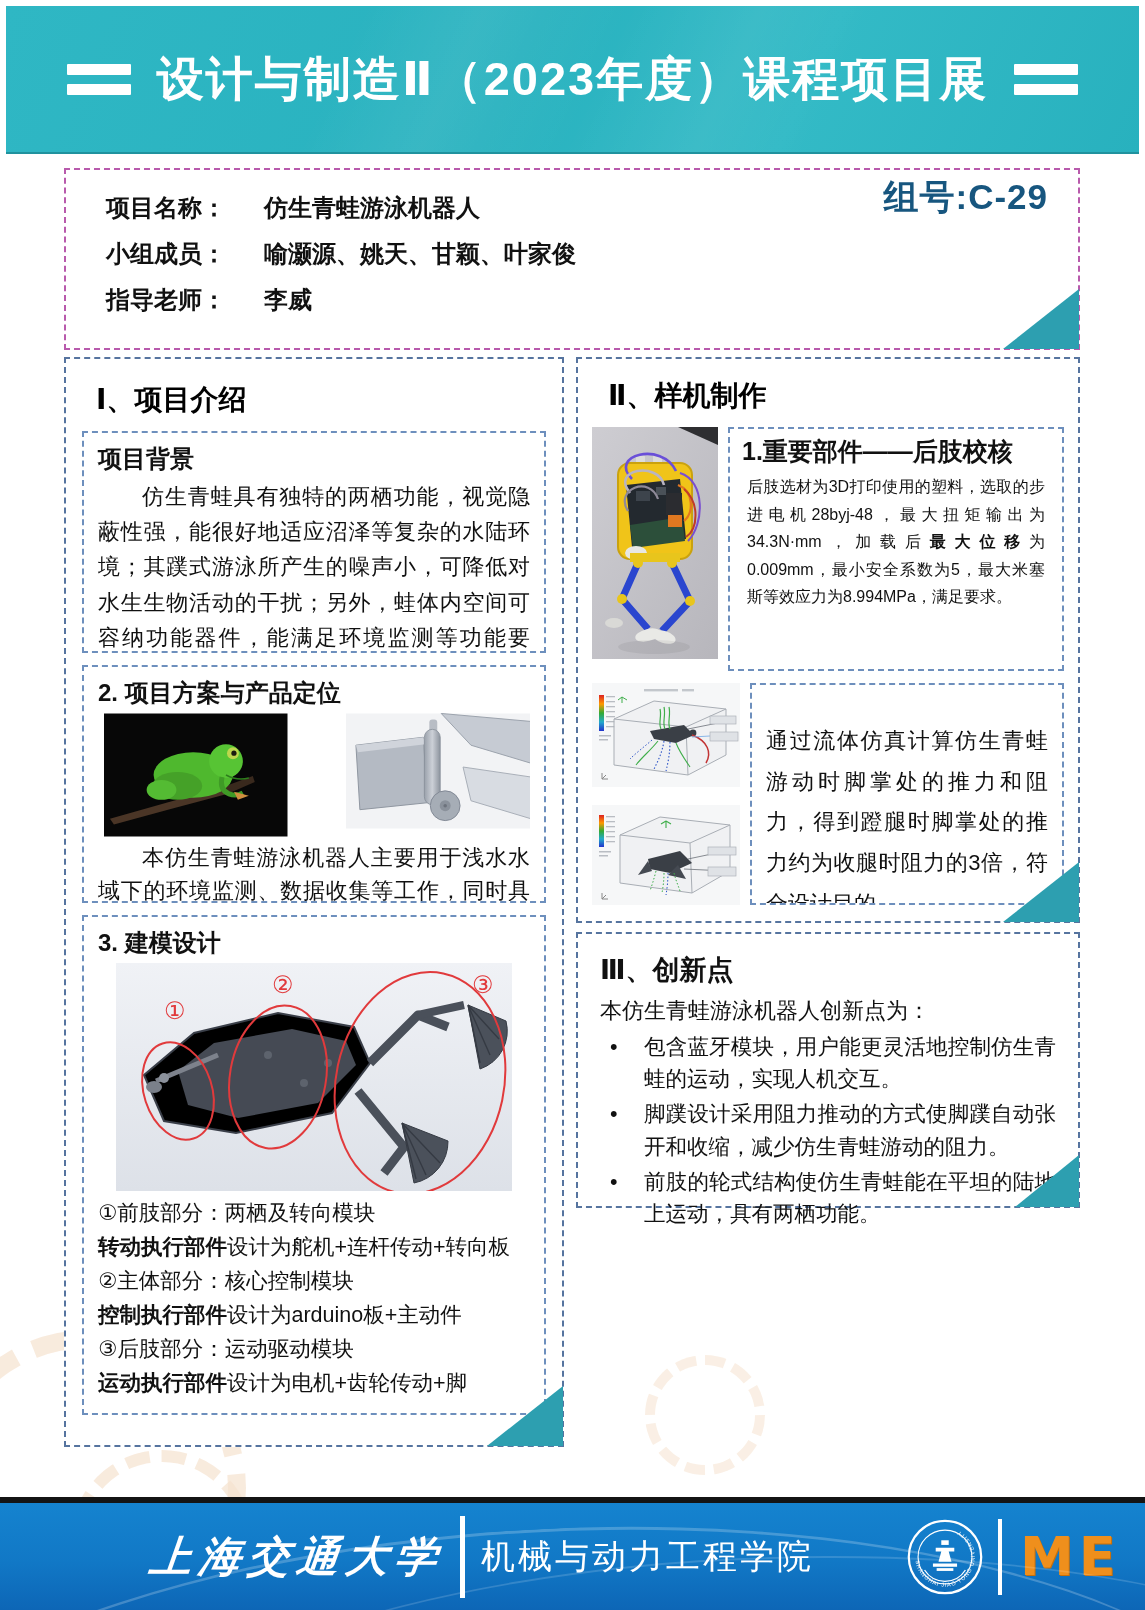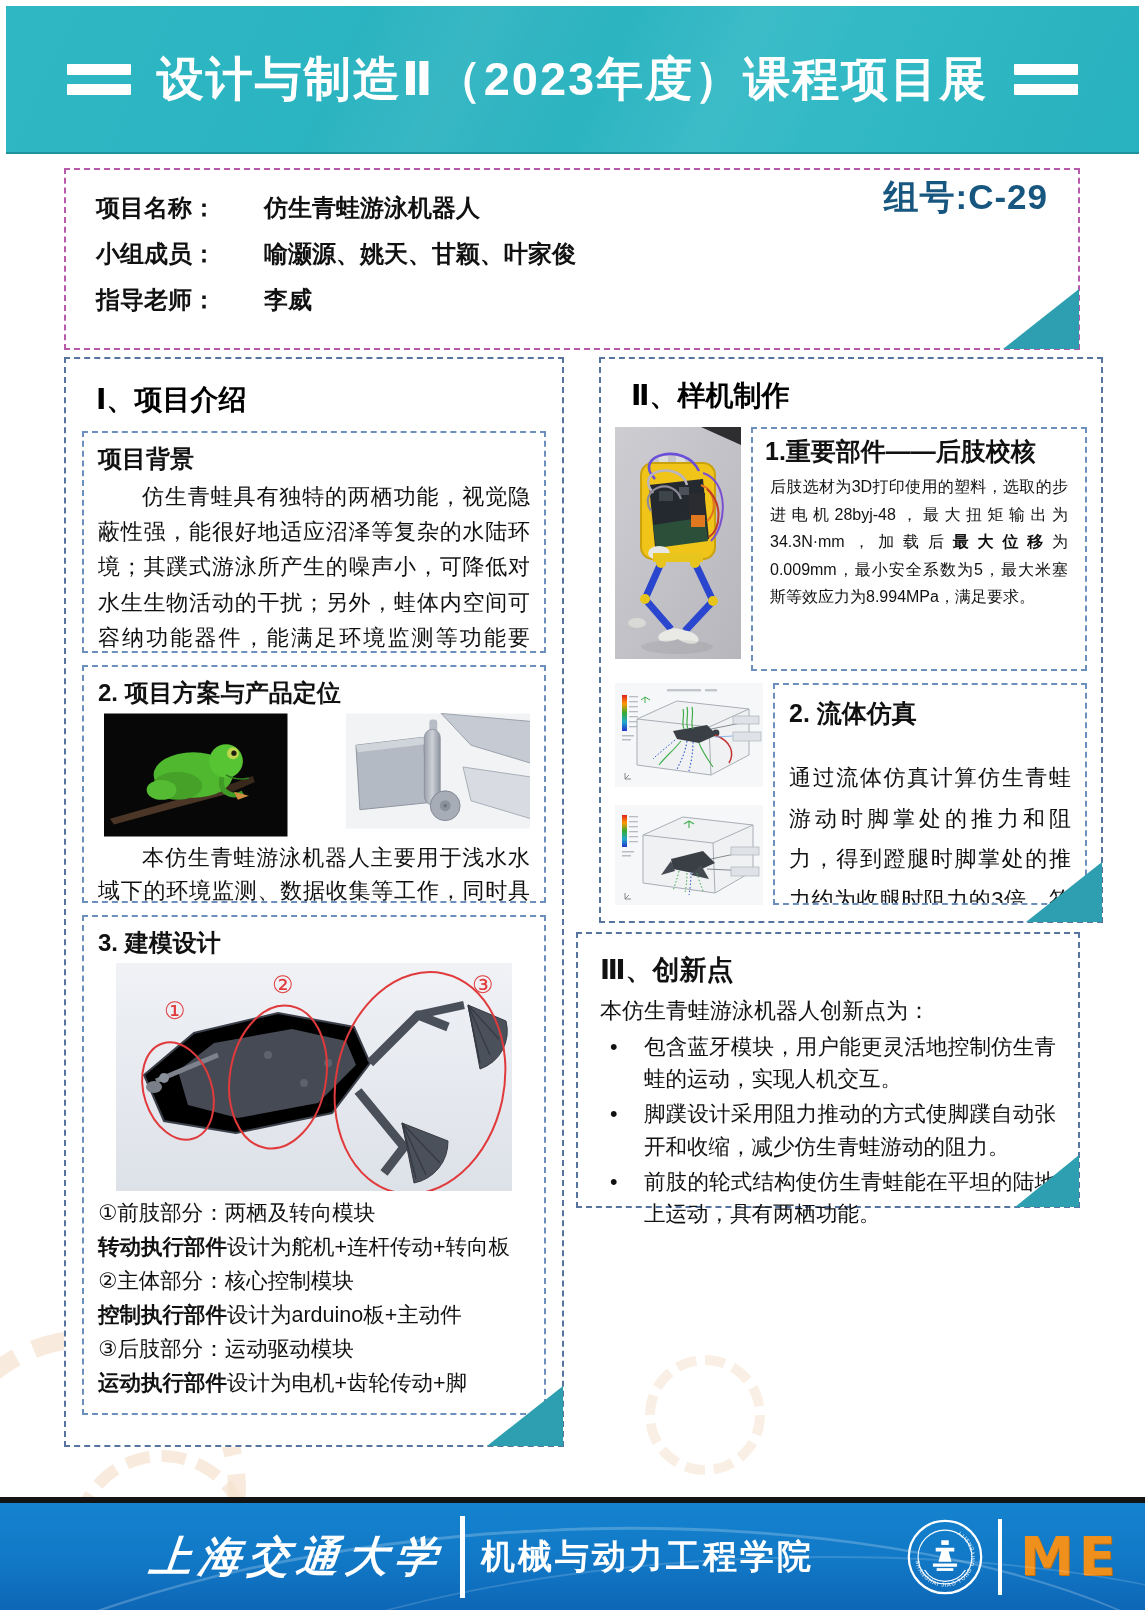--- a/index.html
+++ b/index.html
@@ -19,28 +19,28 @@
   .banner h1{margin:0 26px;font-size:47px;font-weight:800;color:#fff;letter-spacing:2px;white-space:nowrap;}
   .bars{display:inline-flex;flex-direction:column;gap:9px;}
   .bars i{display:block;width:64px;height:11px;background:#fff;border-radius:1px;}
   
   .card{position:absolute;background:#fff;z-index:1;box-sizing:border-box;}
   .tri{position:absolute;right:-1px;bottom:-1px;width:0;height:0;
        border-left:76px solid transparent;border-bottom:60px solid #2d9fb0;}
   .tri.small{border-left-width:64px;border-bottom-width:52px;}
   
   .header-card{left:64px;top:168px;width:1016px;height:182px;border:2px dashed #b85aac;padding:22px 30px;}
-  .hrow{display:flex;margin-bottom:15px;font-size:24px;font-weight:bold;line-height:1.3;}
+  .hrow{display:flex;margin-bottom:15px;font-size:24px;font-weight:bold;line-height:1.3;text-align:center;}
   .hrow .hlabel{width:140px;flex:none;}
   .hrow .hvalue{margin-left:28px;}
   .group-no{position:absolute;right:30px;top:4px;font-size:35px;font-weight:800;color:#17567f;letter-spacing:1px;}
   
   .colbox{border:2px dashed #56749f;}
   .left-col{left:64px;top:357px;width:500px;height:1090px;padding:16px 14px;}
-  .boxII{left:599px;top:357px;width:504px;height:566px;padding:12px 14px;}
+  .boxII{left:576px;top:357px;width:504px;height:566px;padding:12px 14px;}
   .boxIII{left:576px;top:932px;width:504px;height:276px;padding:16px 22px 10px;}
   .boxThanks{left:576px;top:1226px;width:504px;height:224px;padding:12px 22px;}
   h2.sec{margin:6px 0 12px 16px;font-size:28px;font-weight:800;color:#000;}
   .inner{border:2px dashed #6d8fbd;box-sizing:border-box;padding:8px 14px;margin:0 2px 12px;overflow:hidden;background:#fff;}
   .inner h3{margin:2px 0 4px;font-size:24px;font-weight:800;}
   .body-text{font-size:22px;line-height:1.6;text-align:justify;margin:2px 0;}
   .indent{text-indent:2em;}
   
   .inner.bgbox{height:222px;}
   .inner.planbox{height:238px;}
@@ -75,21 +75,21 @@
   .footer .blackline{position:absolute;left:0;top:0;width:100%;height:6px;background:#141414;}
   .footer .blue{position:absolute;left:0;top:6px;width:100%;height:107px;overflow:hidden;
         background:linear-gradient(180deg,#1583cf 0%,#1178c6 55%,#0d66b6 100%);
         display:flex;align-items:center;}
   .sw{position:absolute;border-radius:50%;border-top:3px solid rgba(255,255,255,.22);}
   .sw.a{width:1500px;height:600px;left:-200px;top:26px;transform:rotate(-3deg);}
   .sw.b{width:1300px;height:420px;left:120px;top:54px;transform:rotate(-2deg);border-top-width:2px;opacity:.7;}
   .uni-script{font-family:"DejaVu Serif","Liberation Serif",serif;font-style:italic;font-weight:bold;
         color:#fff;font-size:42px;letter-spacing:7px;margin-left:150px;transform:skewX(-6deg);white-space:nowrap;}
   .vbar{width:5px;height:82px;background:#fff;margin:0 16px;flex:none;}
-  .school{color:#fff;font-size:34px;font-weight:700;letter-spacing:3px;white-space:nowrap;}
+  .school{color:#fff;font-size:34px;font-weight:400;letter-spacing:3px;white-space:nowrap;}
   .seal{margin-left:92px;flex:none;}
   .me{color:#ef8f1c;font-size:54px;font-weight:800;letter-spacing:5px;font-family:"DejaVu Sans","Liberation Sans",sans-serif;
       text-shadow:1px 1px 0 #c96f08;}
 </style>
 </head>
 <body>
 
 <div class="poster">
 
   <div class="gear g1"></div>
@@ -329,21 +329,20 @@
           <path d="M64,66 C62,74 60,80 58,86 M72,68 C72,76 71,82 70,88 M82,68 C84,76 86,80 88,86" stroke="#3fae4a" stroke-width="1" fill="none" stroke-dasharray="1.5,2"></path>
           <path d="M76,68 C76,76 75,84 74,90" stroke="#2a52c6" stroke-width="1" fill="none" stroke-dasharray="1.5,2"></path>
           <line x1="96" y1="54" x2="134" y2="46" stroke="#6b7077" stroke-width=".8"></line>
           <rect x="116" y="42" width="28" height="8" fill="#dfe2e6" stroke="#aeb3b9" stroke-width=".7"></rect>
           <line x1="92" y1="64" x2="134" y2="66" stroke="#6b7077" stroke-width=".8"></line>
           <rect x="116" y="62" width="28" height="9" fill="#dfe2e6" stroke="#aeb3b9" stroke-width=".7"></rect>
           <path d="M10,94 l0,-6 M10,94 l6,0 M10,94 l4,-4" stroke="#888" stroke-width="1"></path>
         </svg>
       </div>
       <div class="inner fluidbox">
-        <h3>2. 流体仿真</h3>
         <p class="fluid-body">通过流体仿真计算仿生青蛙游动时脚掌处的推力和阻力，得到蹬腿时脚掌处的推力约为收腿时阻力的3倍，符合设计目的。</p>
       </div>
     </div>
     <div class="tri"></div>
   </div>
 
   <div class="card colbox boxIII">
     <h2>Ⅲ、创新点</h2>
     <p class="innov-intro">本仿生青蛙游泳机器人创新点为：</p>
     <ul class="dots">

